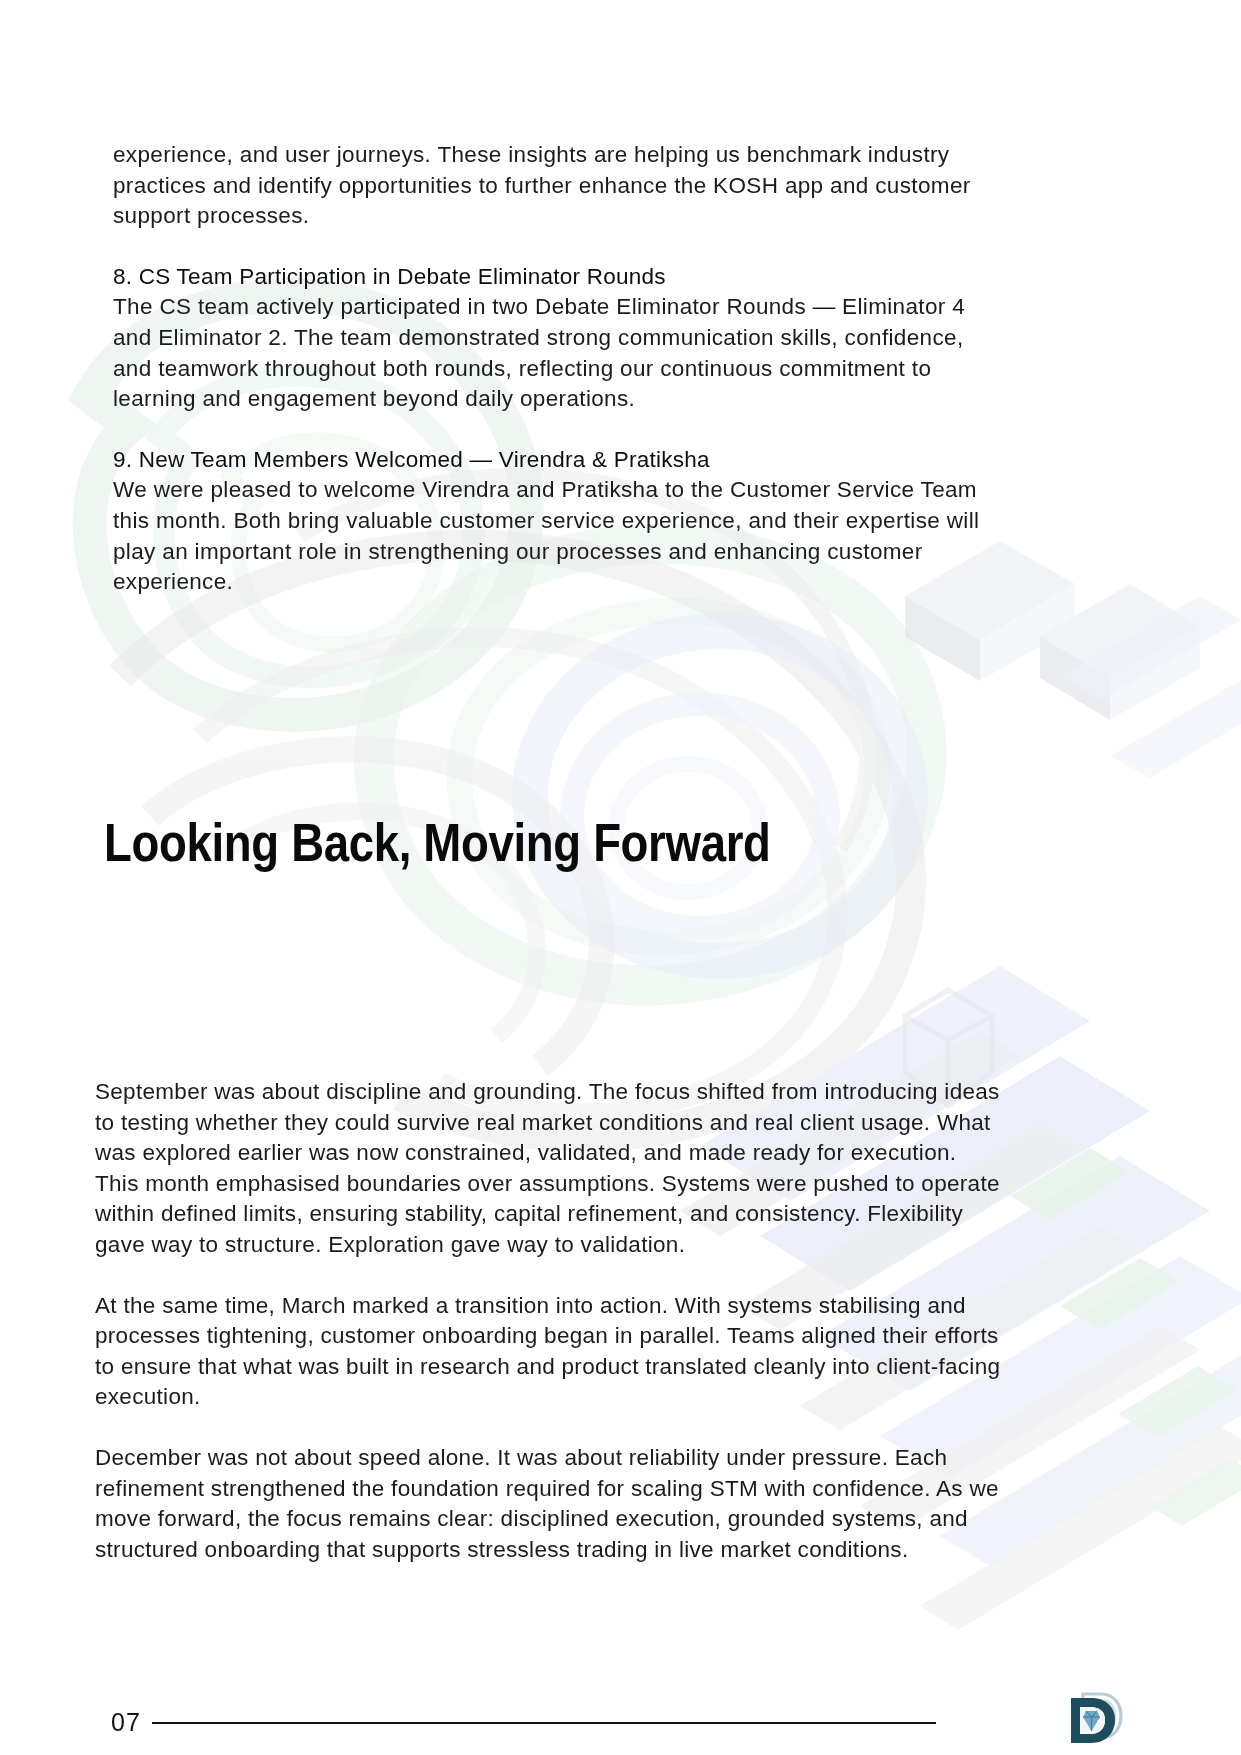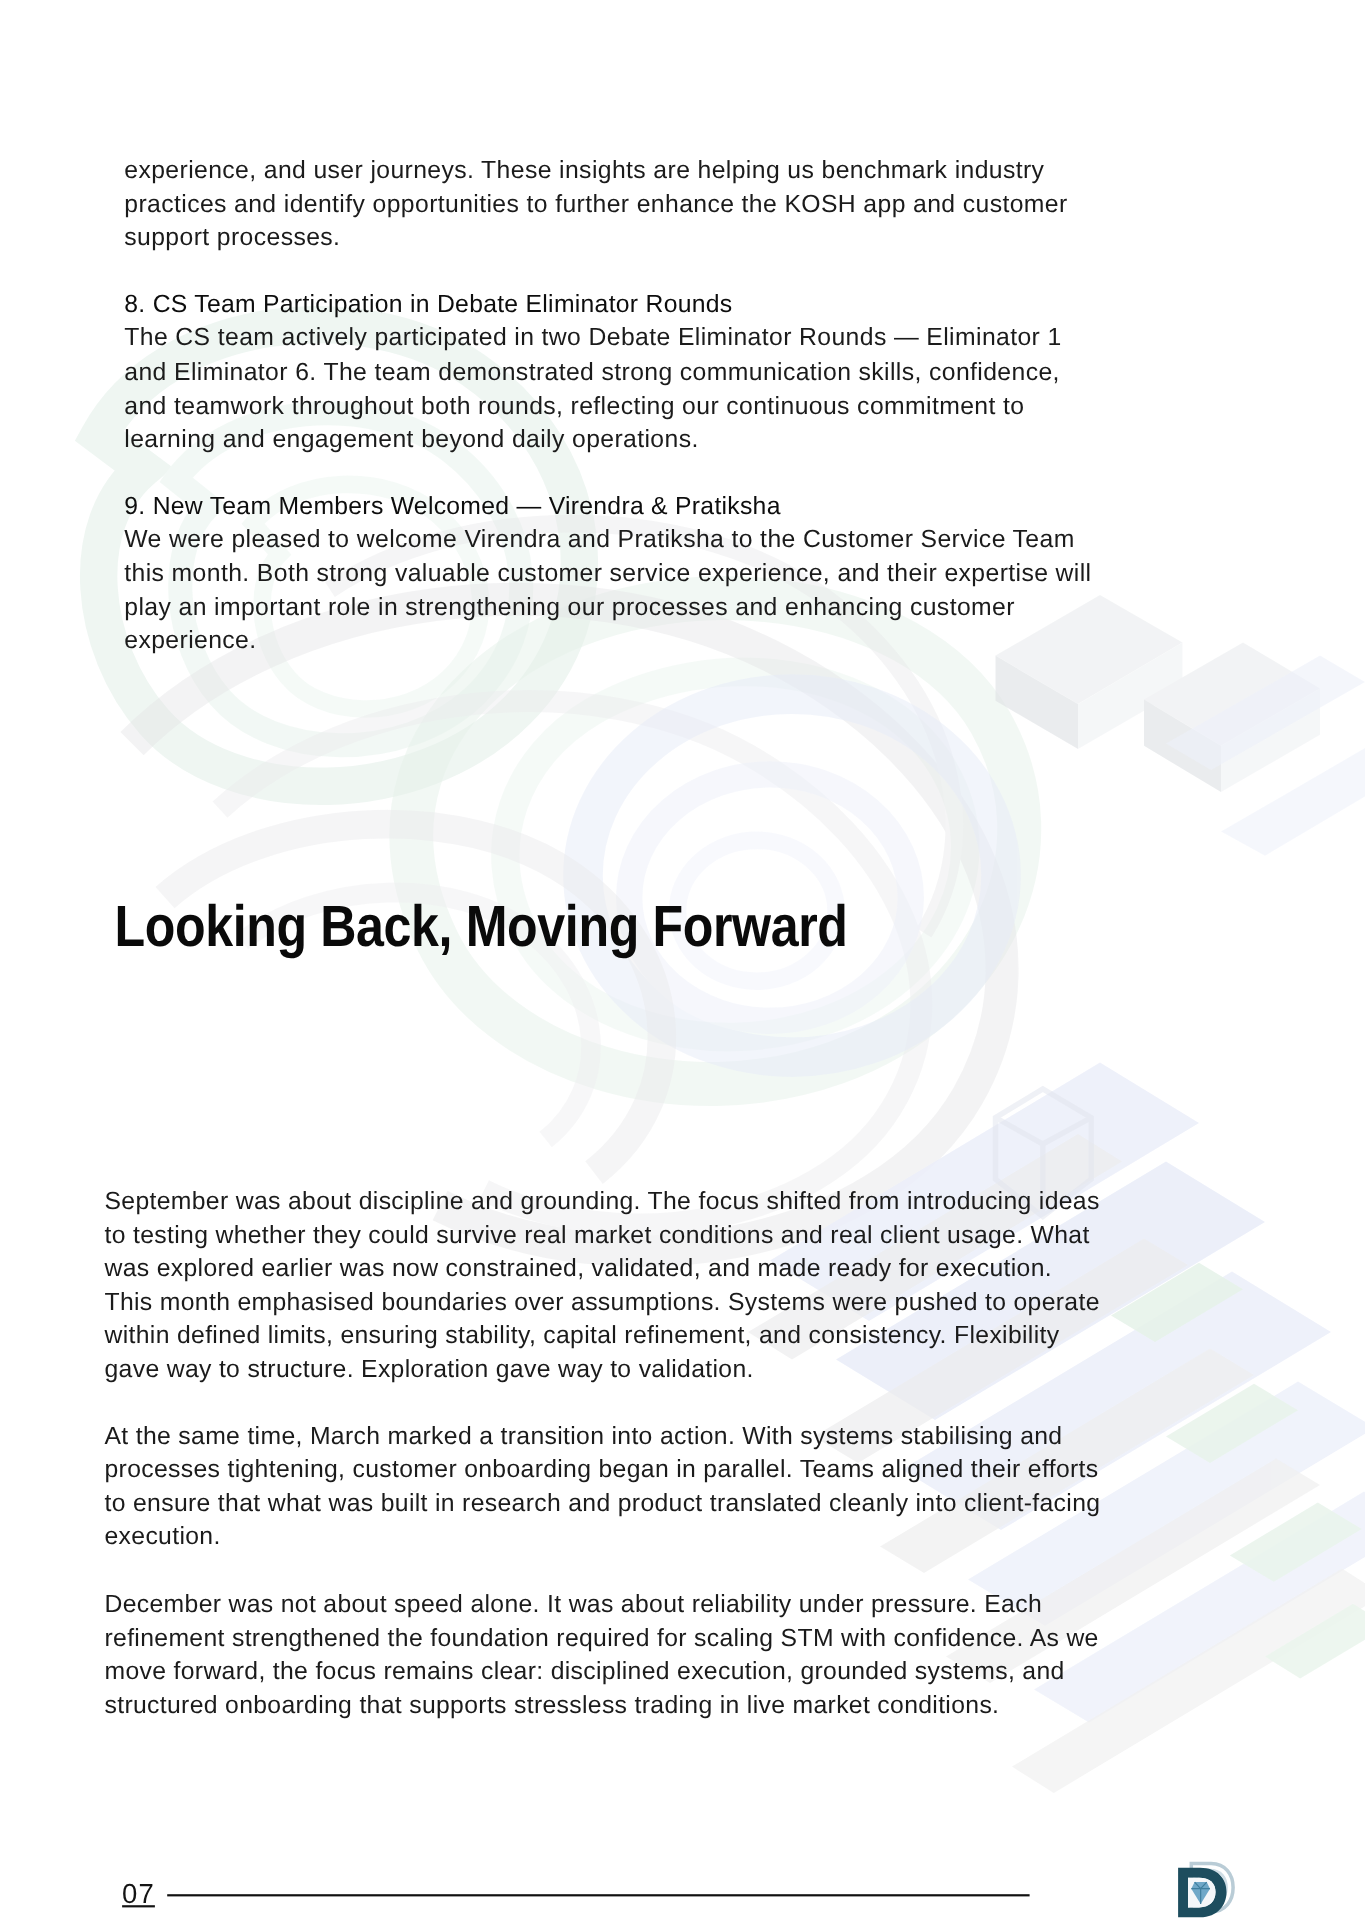--- a/index.html
+++ b/index.html
@@ -95,21 +95,20 @@
   }
   .page-number {
     position: absolute;
     left: 111px;
     top: 0px;
     font-family: "Liberation Sans", sans-serif;
     font-size: 25px;
     line-height: 28px;
     color: #141414;
     letter-spacing: 1px;
-    text-decoration: underline;
   }
   .footer-rule {
     position: absolute;
     left: 152px;
     top: 14px;
     width: 784px;
     height: 2px;
     background: #111111;
   }
   .footer-logo {
@@ -208,26 +207,26 @@
     </svg>
   </div>
 
   <div class="content section-top">
 
     <p class="body-text">experience, and user journeys. These insights are helping us benchmark industry practices and identify opportunities to further enhance the KOSH app and customer support processes.</p>
 
     <div class="gap-para"></div>
 
     <h3 class="sec-head">8. CS Team Participation in Debate Eliminator Rounds</h3>
-    <p class="body-text">The CS team actively participated in two Debate Eliminator Rounds — Eliminator 1 and Eliminator 6. The team demonstrated strong communication skills, confidence, and teamwork throughout both rounds, reflecting our continuous commitment to learning and engagement beyond daily operations.</p>
+    <p class="body-text">The CS team actively participated in two Debate Eliminator Rounds — Eliminator 4 and Eliminator 2. The team demonstrated strong communication skills, confidence, and teamwork throughout both rounds, reflecting our continuous commitment to learning and engagement beyond daily operations.</p>
 
     <div class="gap-para"></div>
 
     <h3 class="sec-head">9. New Team Members Welcomed — Virendra &amp; Pratiksha</h3>
-    <p class="body-text">We were pleased to welcome Virendra and Pratiksha to the Customer Service Team this month. Both strong valuable customer service experience, and their expertise will play an important role in strengthening our processes and enhancing customer experience.</p>
+    <p class="body-text">We were pleased to welcome Virendra and Pratiksha to the Customer Service Team this month. Both bring valuable customer service experience, and their expertise will play an important role in strengthening our processes and enhancing customer experience.</p>
   </div>
 
   <h1 class="display-heading content">Looking Back, Moving Forward</h1>
 
   <div class="content section-bottom">
     <p class="body-text">September was about discipline and grounding. The focus shifted from introducing ideas to testing whether they could survive real market conditions and real client usage. What was explored earlier was now constrained, validated, and made ready for execution.</p>
     <p class="body-text">This month emphasised boundaries over assumptions. Systems were pushed to operate within defined limits, ensuring stability, capital refinement, and consistency. Flexibility gave way to structure. Exploration gave way to validation.</p>
     <div class="gap-para"></div>
     <p class="body-text">At the same time, March marked a transition into action. With systems stabilising and processes tightening, customer onboarding began in parallel. Teams aligned their efforts to ensure that what was built in research and product translated cleanly into client-facing execution.</p>
     <div class="gap-para"></div>

